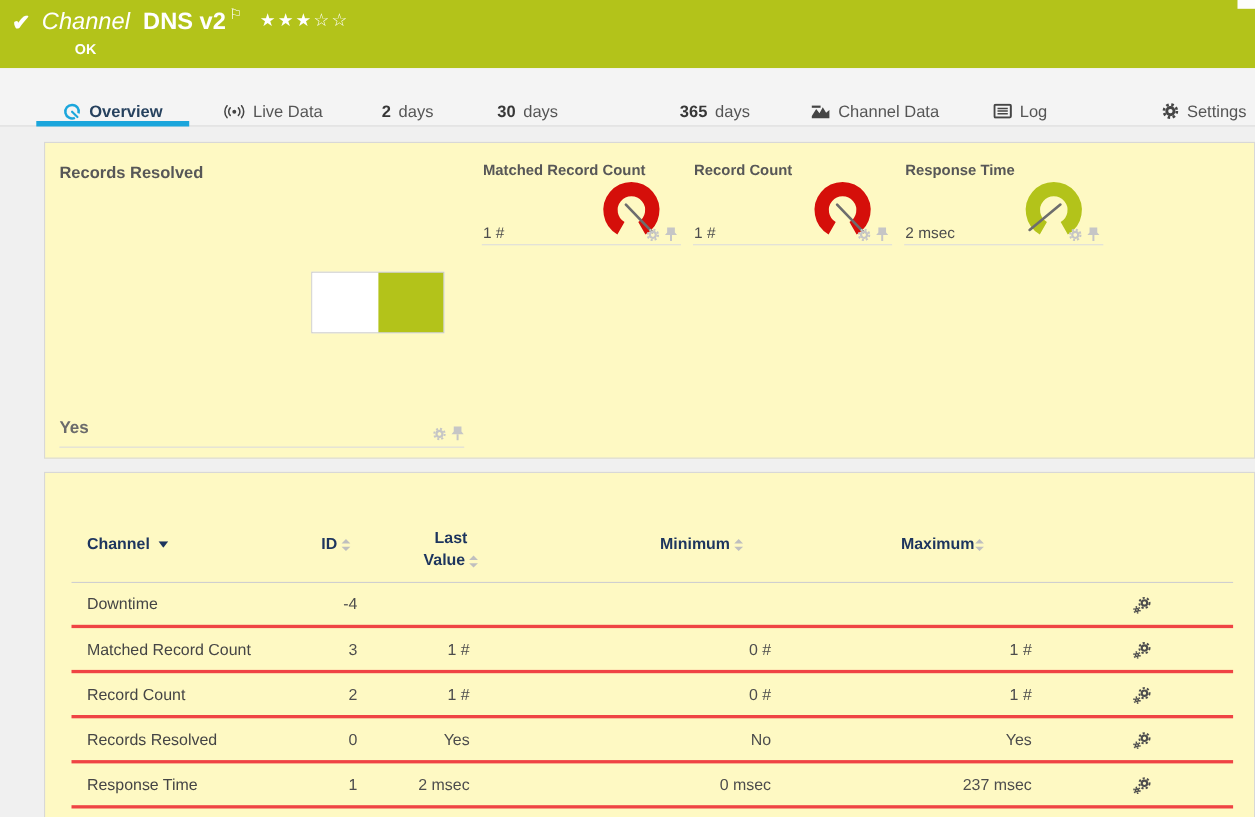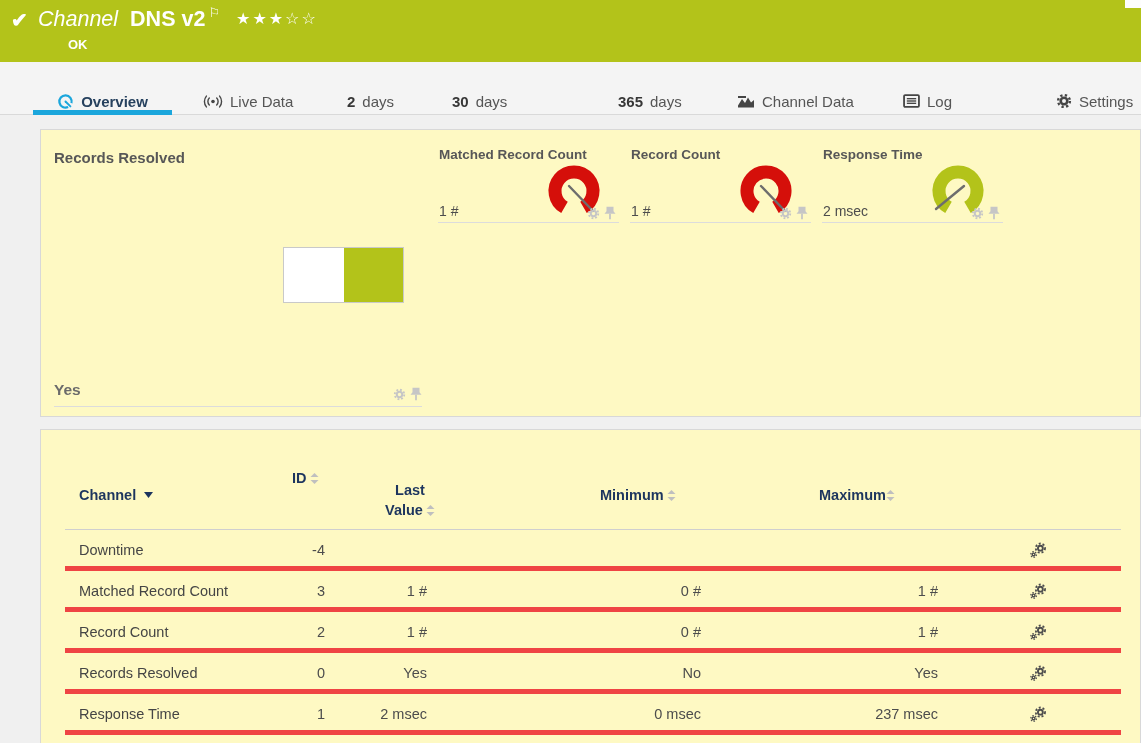--- a/index.html
+++ b/index.html
@@ -51,26 +51,26 @@
   .gblock { position:absolute; top:12px; width:181px; height:81px; border-bottom:1px solid #dcdcdc; }
   .gb-1 { left:397px; } .gb-2 { left:589px; } .gb-3 { left:781px; }
   .g-title { position:absolute; left:1px; top:5px; font-size:13.5px; font-weight:bold; color:#575757; }
   .g-svg { position:absolute; left:106px; top:19px; }
   .g-value { position:absolute; left:1px; top:61px; font-size:14px; color:#4d4d4d; }
   .g-icons { position:absolute; right:3px; top:64px; }
 
   
   .thead { position:absolute; left:24px; top:0; width:1056px; height:100px; font-size:14.5px; font-weight:bold; border-bottom:1px solid #cfcfcf; }
   .h-channel { position:absolute; left:14px; top:57px; display:flex; align-items:center; gap:8px; cursor:pointer; }
-  .h-id { position:absolute; left:227px; top:40px; display:flex; align-items:center; gap:3px; cursor:pointer; }
+  .h-id { position:absolute; left:227px; top:57px; display:flex; align-items:center; gap:3px; cursor:pointer; }
   .h-last { position:absolute; left:300px; top:50px; width:90px; text-align:center; line-height:20px; cursor:pointer; }
   .h-last .l2 { display:inline-flex; align-items:center; gap:3px; }
   .h-min { position:absolute; left:535px; top:57px; display:flex; align-items:center; gap:3px; cursor:pointer; }
   .h-max { position:absolute; left:754px; top:57px; display:flex; align-items:center; gap:0; cursor:pointer; }
-  .trow { position:absolute; left:24px; width:1056px; height:41px; border-bottom:5px solid #ef4444; font-size:14.5px; color:#4d4d4d; }
+  .trow { position:absolute; left:24px; width:1056px; height:41px; border-bottom:3px solid #ef4444; font-size:14.5px; color:#4d4d4d; }
   .r1 { top:100px; } .r2 { top:141px; } .r3 { top:182px; } .r4 { top:223px; } .r5 { top:264px; }
   .trow span { position:absolute; line-height:41px; }
   .c-channel { left:14px; color:#454545; cursor:pointer; }
   .c-id   { left:160px; width:100px; text-align:right; }
   .c-last { left:262px; width:100px; text-align:right; }
   .c-min  { left:436px; width:200px; text-align:right; }
   .c-max  { left:673px; width:200px; text-align:right; }
   .c-gear { left:956px; width:34px; height:41px; display:flex !important; align-items:center; justify-content:center; position:absolute; cursor:pointer; }
   svg { display:block; }
 </style>

